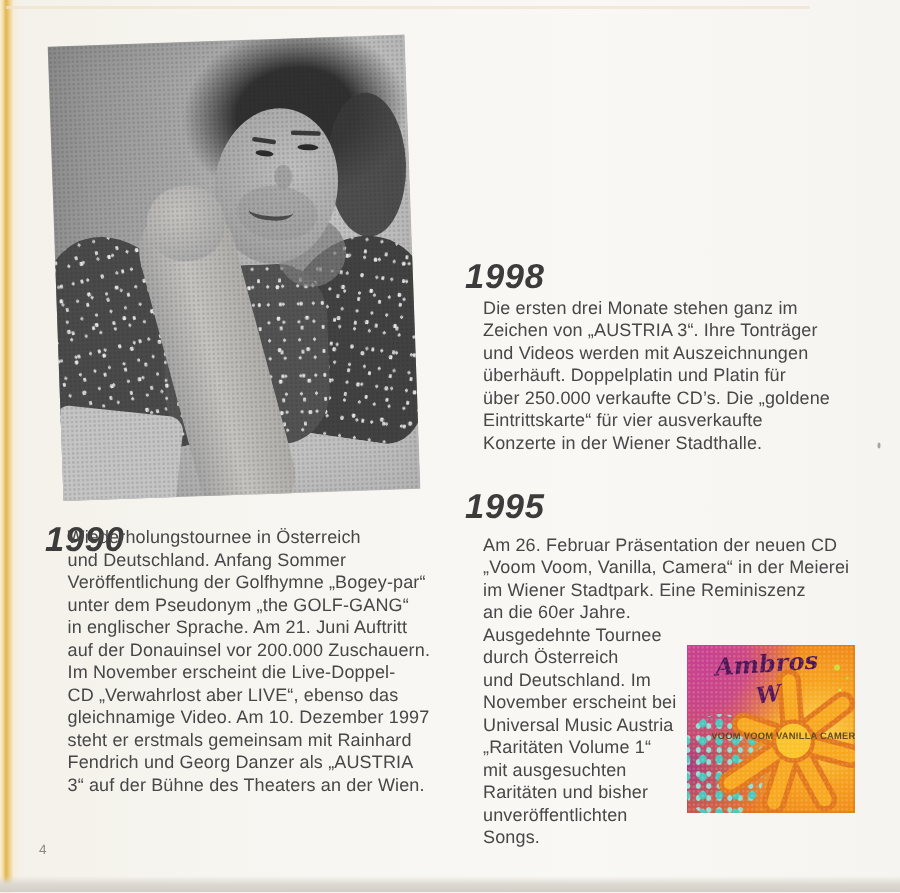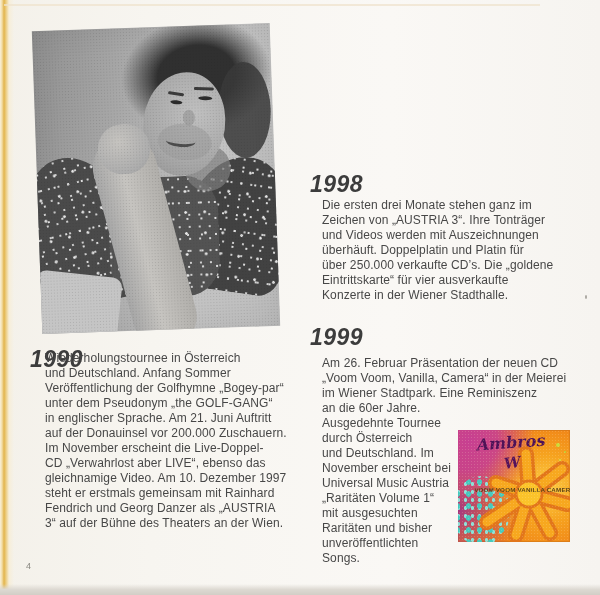--- a/index.html
+++ b/index.html
@@ -136,21 +136,21 @@
 
   <div class="year y1998">1998</div>
   <div class="para p1998">Die ersten drei Monate stehen ganz im
 Zeichen von „AUSTRIA 3“. Ihre Tonträger
 und Videos werden mit Auszeichnungen
 überhäuft. Doppelplatin und Platin für
 über 250.000 verkaufte CD’s. Die „goldene
 Eintrittskarte“ für vier ausverkaufte
 Konzerte in der Wiener Stadthalle.</div>
 
-  <div class="year y1999">1999</div>
+  <div class="year y1999">1995</div>
   <div class="para p1999">Am 26. Februar Präsentation der neuen CD
 „Voom Voom, Vanilla, Camera“ in der Meierei
 im Wiener Stadtpark. Eine Reminiszenz
 an die 60er Jahre.
 Ausgedehnte Tournee
 durch Österreich
 und Deutschland. Im
 November erscheint bei
 Universal Music Austria
 „Raritäten Volume 1“

